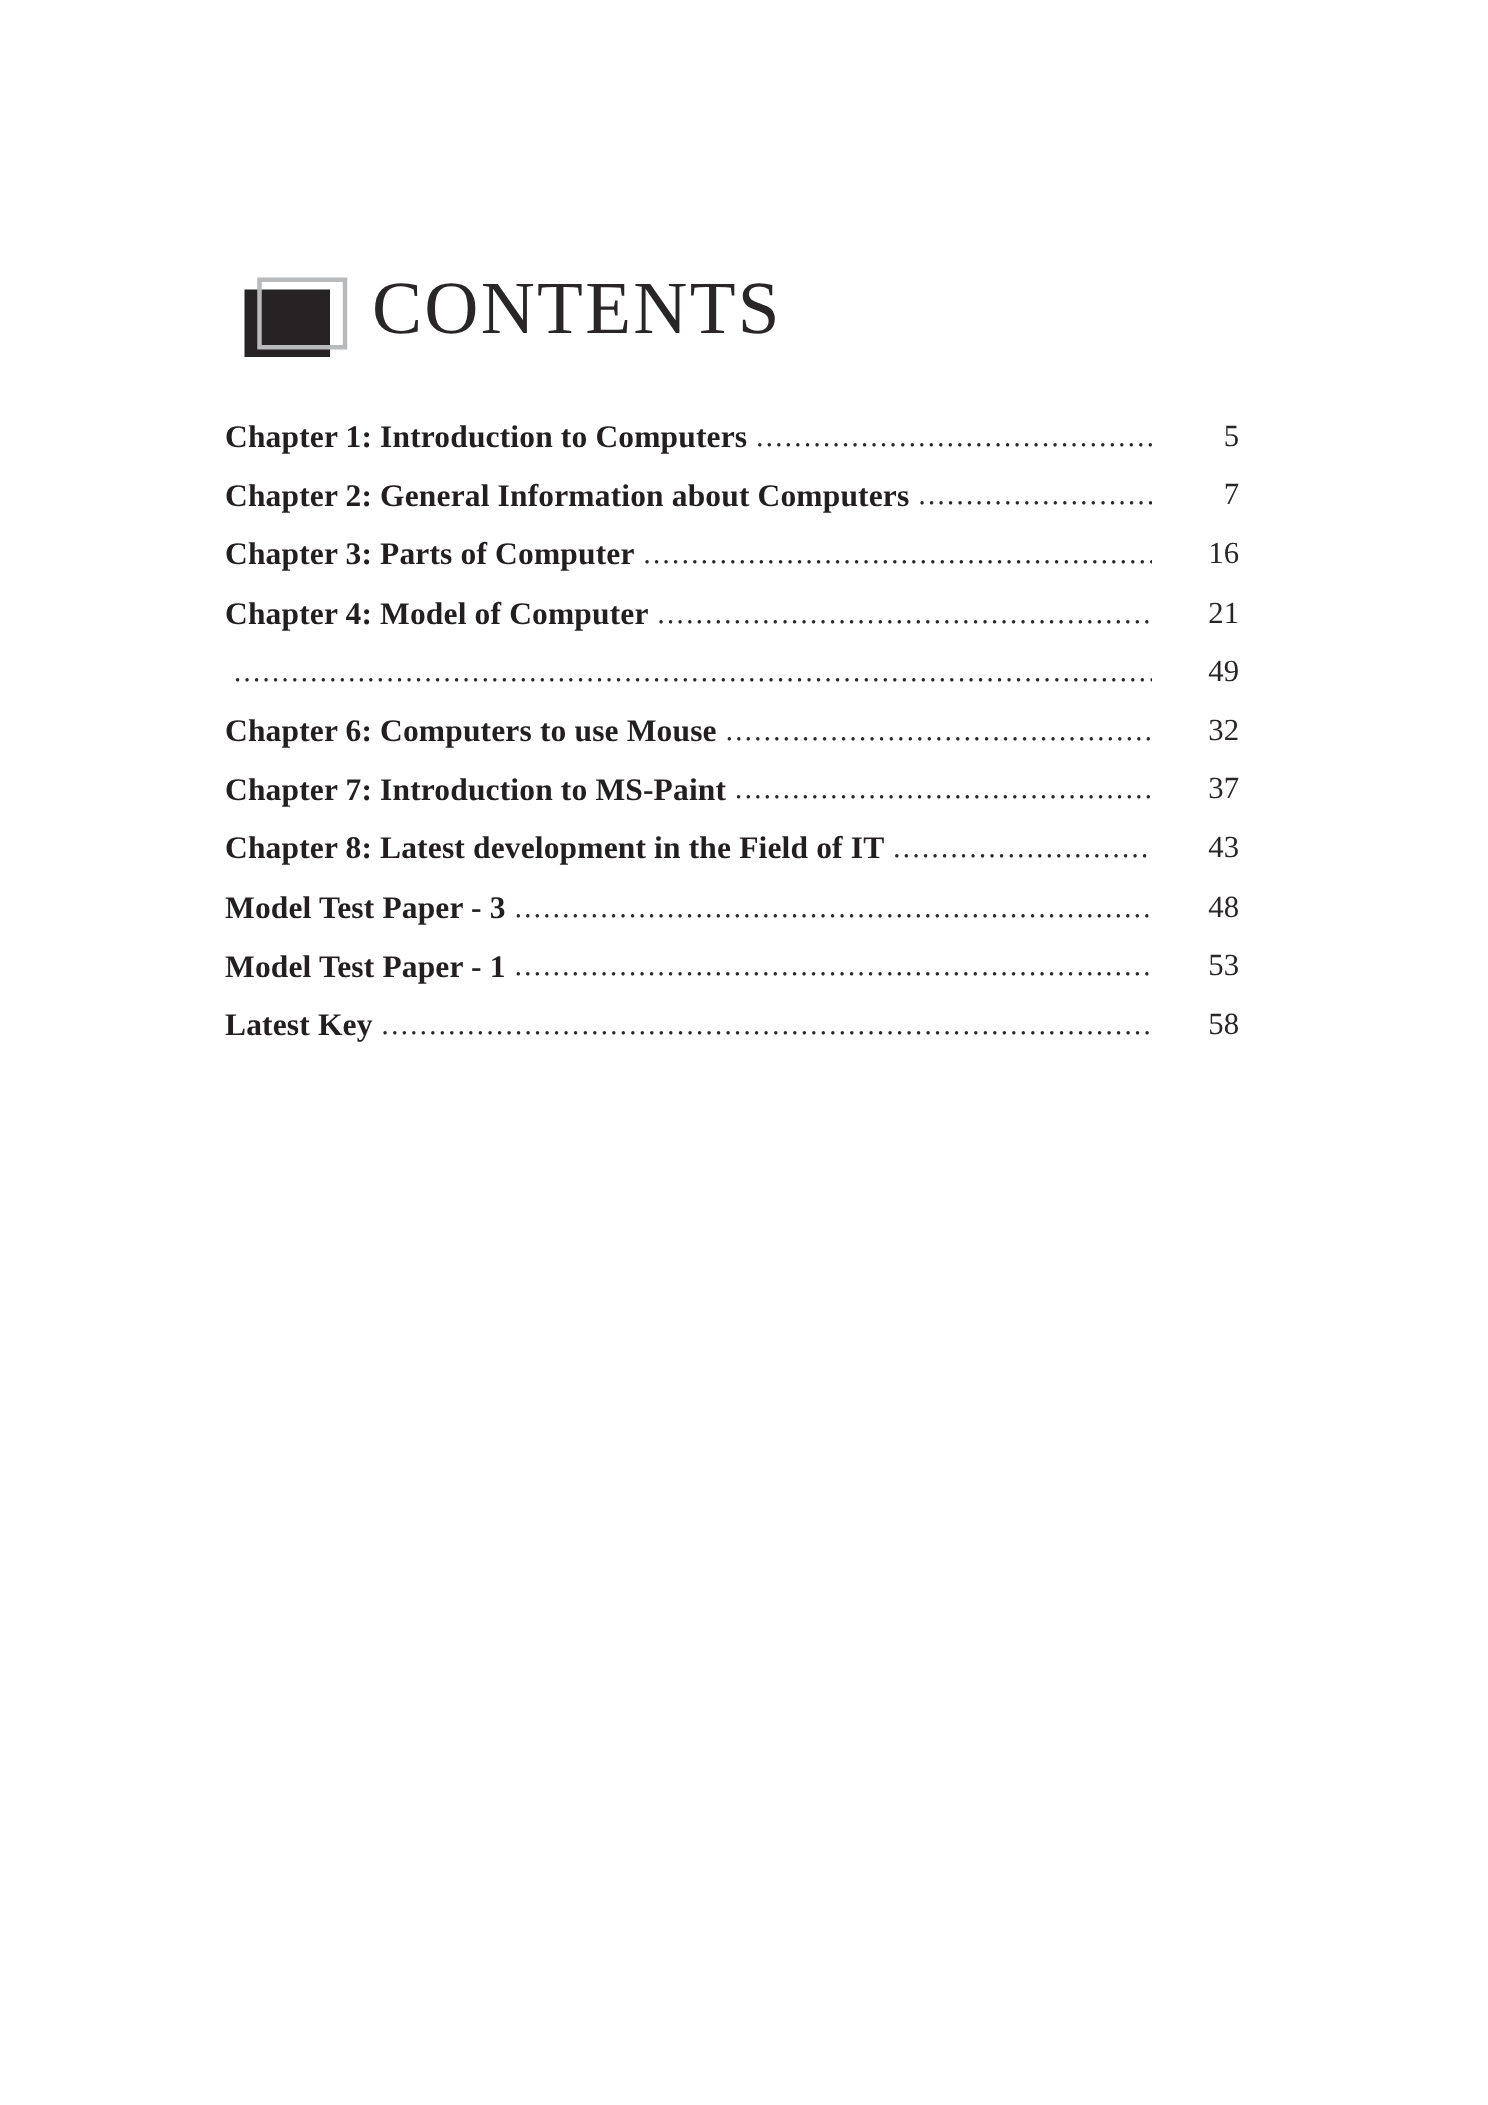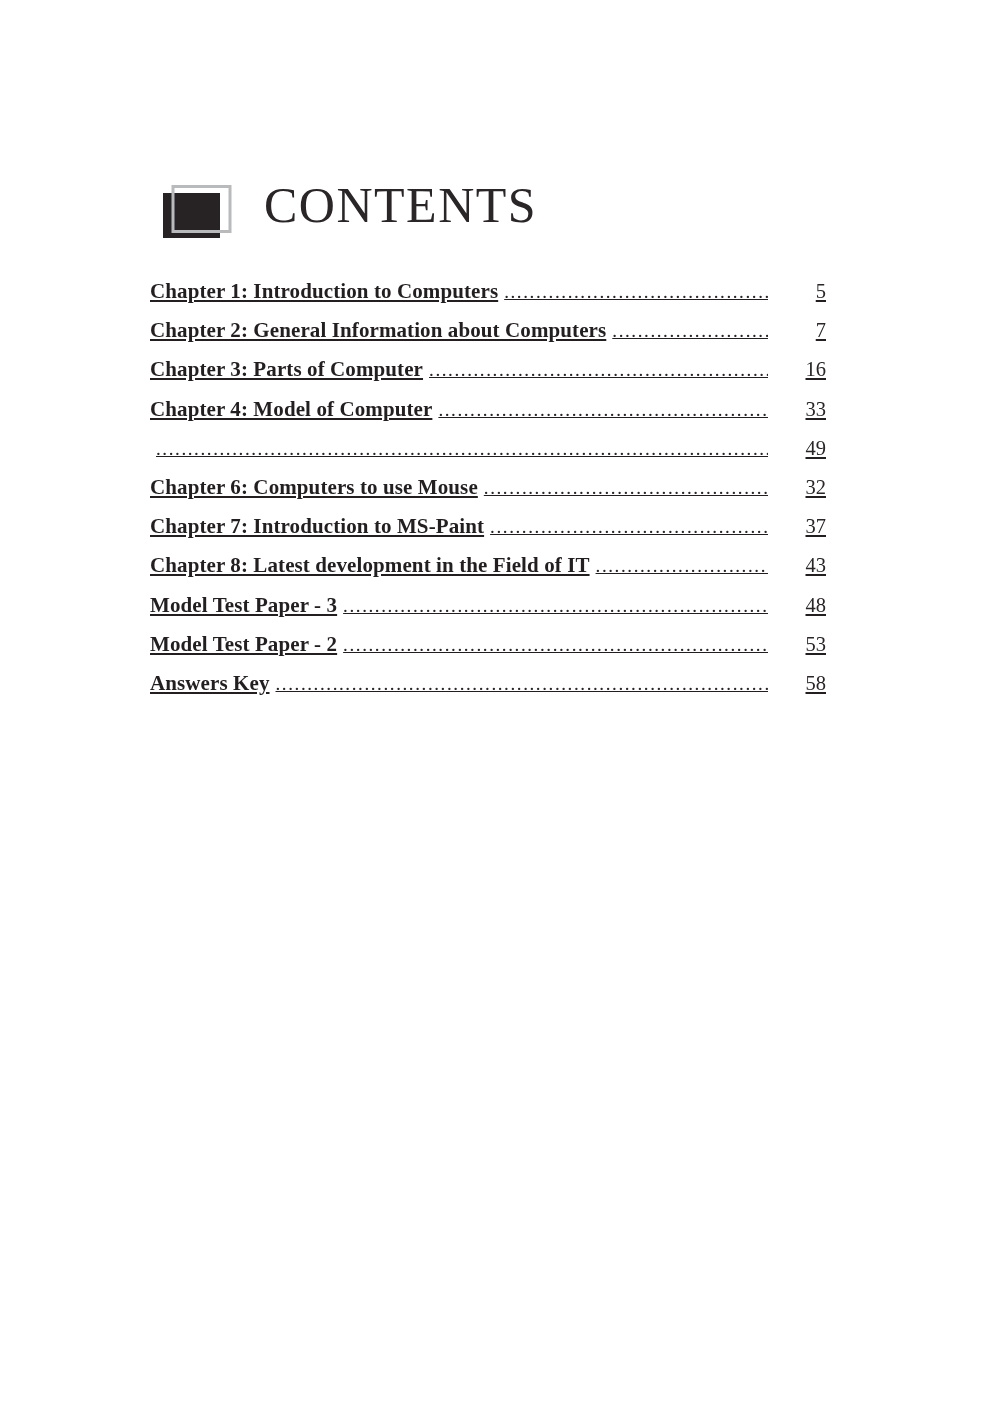--- a/index.html
+++ b/index.html
@@ -32,37 +32,35 @@
   .page-title {
     position: absolute;
     left: 248px;
     top: 180px;
     font-size: 50px;
     line-height: 50px;
     font-weight: normal;
     letter-spacing: 1.5px;
     color: #2a2627;
     white-space: nowrap;
-    margin-left: 16px;
   }
 
   
   .toc {
     position: absolute;
     left: 150px;
     top: 272px;
     width: 676px;
   }
   .toc-row {
     display: flex;
     align-items: center;
     height: 39.2px;
     line-height: 39.2px;
     white-space: nowrap;
-    text-decoration: underline;
   }
   .toc-label {
     flex: 0 0 auto;
     font-weight: bold;
     font-size: 21px;
     letter-spacing: 0.1px;
   }
   .toc-dots {
     flex: 1 1 auto;
     overflow: hidden;
@@ -104,21 +102,21 @@
         <span class="toc-page">7</span>
       </div>
       <div class="toc-row">
         <span class="toc-label">Chapter 3: Parts of Computer</span>
         <span class="toc-dots">........................................................................................................................................................................................................</span>
         <span class="toc-page">16</span>
       </div>
       <div class="toc-row">
         <span class="toc-label">Chapter 4: Model of Computer</span>
         <span class="toc-dots">........................................................................................................................................................................................................</span>
-        <span class="toc-page">33</span>
+        <span class="toc-page">21</span>
       </div>
       <div class="toc-row">
         <span class="toc-dots">........................................................................................................................................................................................................</span>
         <span class="toc-page">49</span>
       </div>
       <div class="toc-row">
         <span class="toc-label">Chapter 6: Computers to use Mouse</span>
         <span class="toc-dots">........................................................................................................................................................................................................</span>
         <span class="toc-page">32</span>
       </div>
@@ -131,24 +129,24 @@
         <span class="toc-label">Chapter 8: Latest development in the Field of IT</span>
         <span class="toc-dots">........................................................................................................................................................................................................</span>
         <span class="toc-page">43</span>
       </div>
       <div class="toc-row">
         <span class="toc-label">Model Test Paper - 3</span>
         <span class="toc-dots">........................................................................................................................................................................................................</span>
         <span class="toc-page">48</span>
       </div>
       <div class="toc-row">
-        <span class="toc-label">Model Test Paper - 2</span>
+        <span class="toc-label">Model Test Paper - 1</span>
         <span class="toc-dots">........................................................................................................................................................................................................</span>
         <span class="toc-page">53</span>
       </div>
       <div class="toc-row">
-        <span class="toc-label">Answers Key</span>
+        <span class="toc-label">Latest Key</span>
         <span class="toc-dots">........................................................................................................................................................................................................</span>
         <span class="toc-page">58</span>
       </div>
     </div>
 
 </div>
 
 </body></html>

